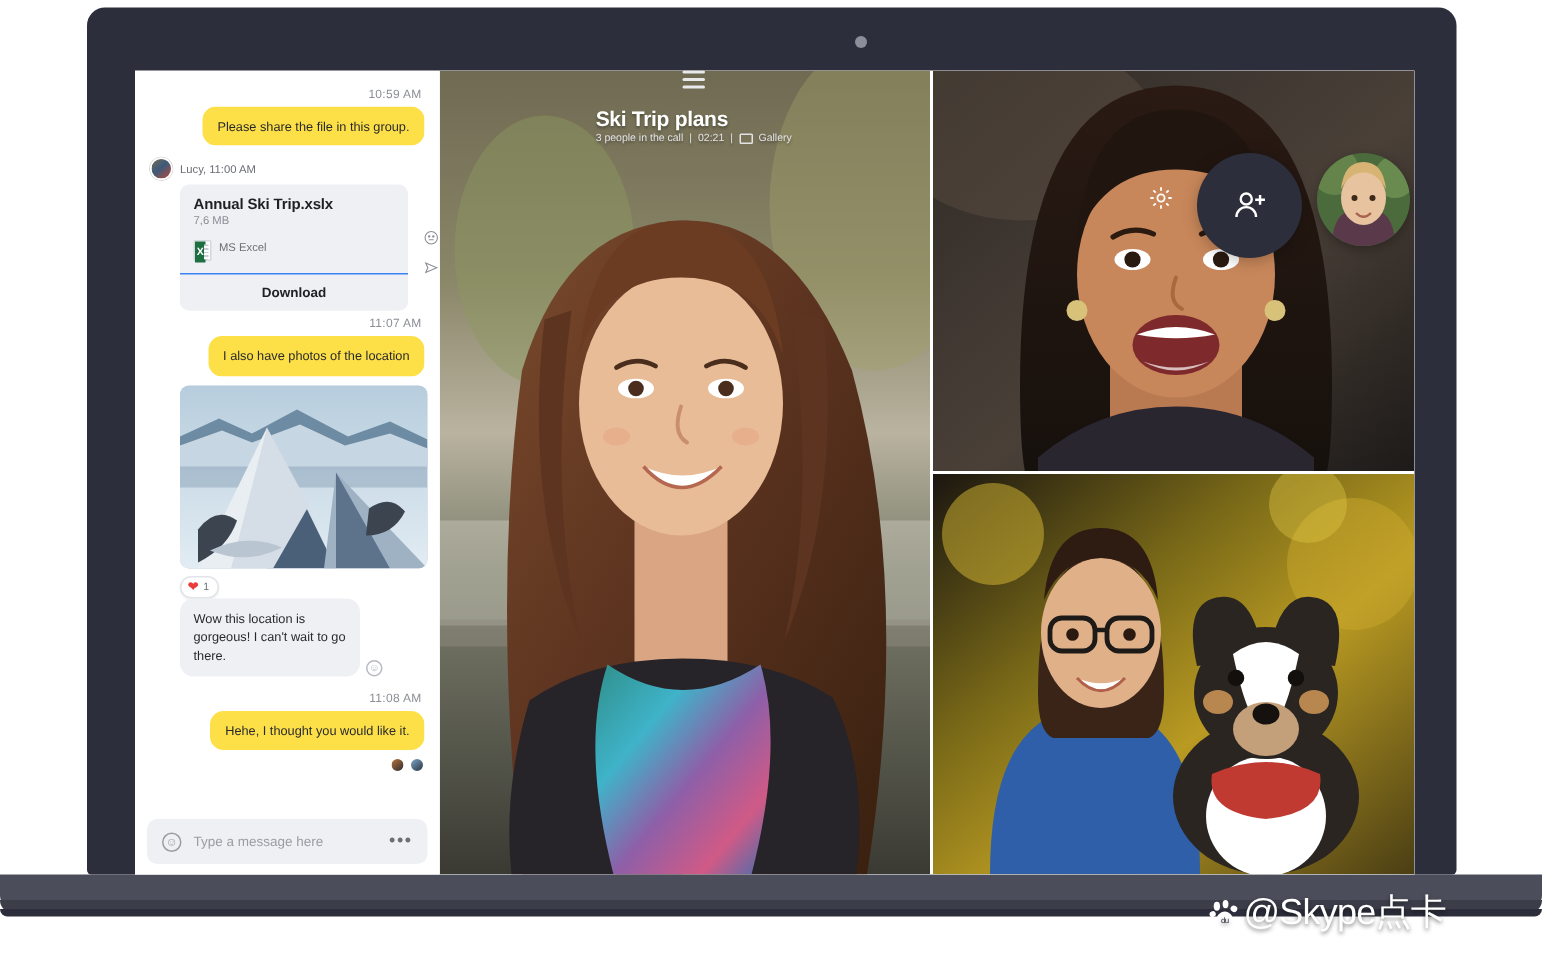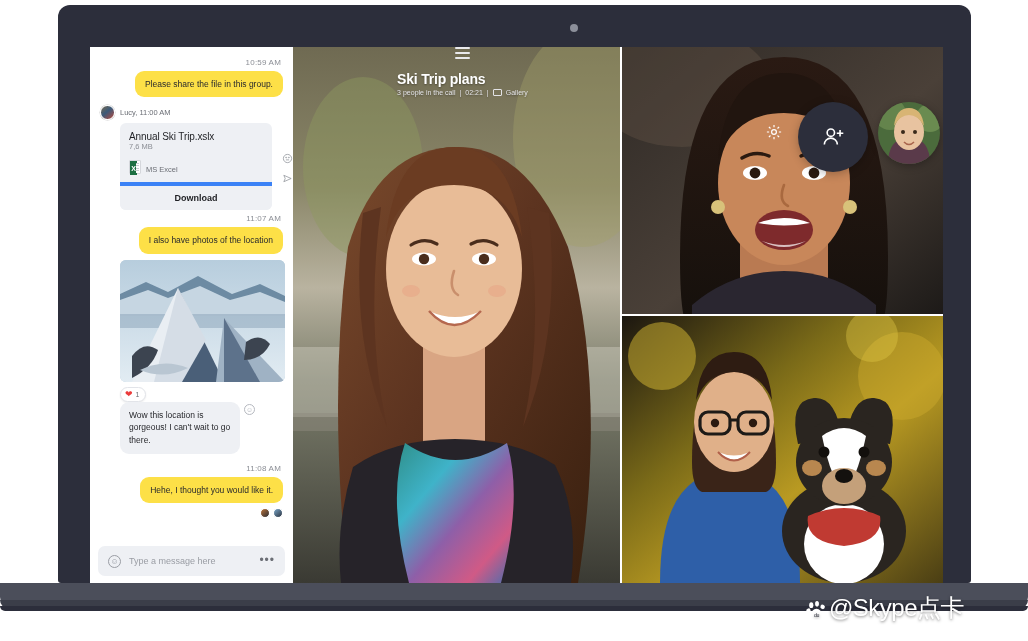--- a/index.html
+++ b/index.html
@@ -69,61 +69,61 @@
   .avatar-sm.serena {
     background: linear-gradient(140deg,#cfd9e4 0%,#4a5a6b 40%,#2a2c35 70%,#9fb0c0 100%);
   }
   .sender-name { font-size: 7.5px; color: #6b6e75; }
 
   .file-card {
     margin-left: 20px; width: 152px; background: #eef0f4;
     border-radius: 6px; overflow: hidden;
   }
   .file-card-top { padding: 8px 9px 8px 9px; }
-  .file-title { font-size: 10px; font-weight: normal; color: #1f2024; letter-spacing: -.1px; }
+  .file-title { font-size: 10px; font-weight: bold; color: #1f2024; letter-spacing: -.1px; }
   .file-size { font-size: 7.5px; color: #8b8e95; margin-top: 0; }
-  .file-type-row { display: flex; align-items: flex-end; gap: 5px; margin-top: 9px; }
+  .file-type-row { display: flex; align-items: flex-start; gap: 5px; margin-top: 9px; }
   .excel-icon {
     width: 12px; height: 14px; background: #fff;
     border: 1px solid #d5d7dc; border-radius: 1px;
     position: relative; display: flex; align-items: center; justify-content: flex-start;
   }
   .excel-icon::before {
     content: "X"; position: absolute; left: 0; top: 0; width: 7px; height: 14px;
     background: #1d6f42; color: #fff; font-size: 7px; font-weight: bold;
     display: flex; align-items: center; justify-content: center;
   }
   .excel-icon::after {
     content: ""; position: absolute; right: 1px; top: 2px; width: 3px; height: 10px;
     background: repeating-linear-gradient(#c9ccd2 0 1px, #fff 1px 2.4px);
   }
   .file-type-label { font-size: 7.5px; color: #6b6e75; }
   .file-download {
-    border-top: 4px solid #3b82f6; text-align: center; padding: 7px 0;
+    border-top: 1px solid #3b82f6; text-align: center; padding: 7px 0;
     font-size: 9px; font-weight: bold; color: #1f2024; background: #eef0f4;
   }
   .side-icons {
     position: absolute; right: 0px; top: 105px; display: flex;
     flex-direction: column; gap: 9px; align-items: center;
   }
   .side-ico { width: 11px; height: 11px; color: #8b8e95; }
 
   .photo-msg {
     margin-left: 20px; width: 165px; height: 122px; border-radius: 6px;
     overflow: hidden; margin-top: 6px; position: relative; background: #b9cede;
   }
   .reaction-pill {
     margin-left: 20px; margin-top: 5px; display: inline-flex; align-items: center;
     gap: 3px; background: #fff; border: 1px solid #e2e4e9; border-radius: 9px;
     padding: 2px 6px 2px 4px; box-shadow: 0 1px 2px rgba(0,0,0,.07);
   }
   .reaction-heart { color: #eb3b3b; font-size: 9px; line-height: 1; }
   .reaction-count { font-size: 7px; color: #6b6e75; }
 
-  .in-wrap { display: flex; align-items: flex-start; gap: 4px; margin-left: 20px; }
+  .in-wrap { display: flex; align-items: flex-end; gap: 4px; margin-left: 20px; }
   .emoji-btn-sm {
     width: 11px; height: 11px; border-radius: 50%; border: 1px solid #b6b9c0;
     color: #b6b9c0; font-size: 7px; display: flex; align-items: center;
     justify-content: center; flex: 0 0 11px; margin-top: 2px;
   }
   .sent-avatars { display: flex; justify-content: flex-end; gap: 3px; margin-top: 5px; clear: both; }
   .tiny-av {
     width: 10px; height: 10px; border-radius: 50%;
     background: linear-gradient(140deg,#b9733a,#2b2c33);
     border: 1px solid #fff;

